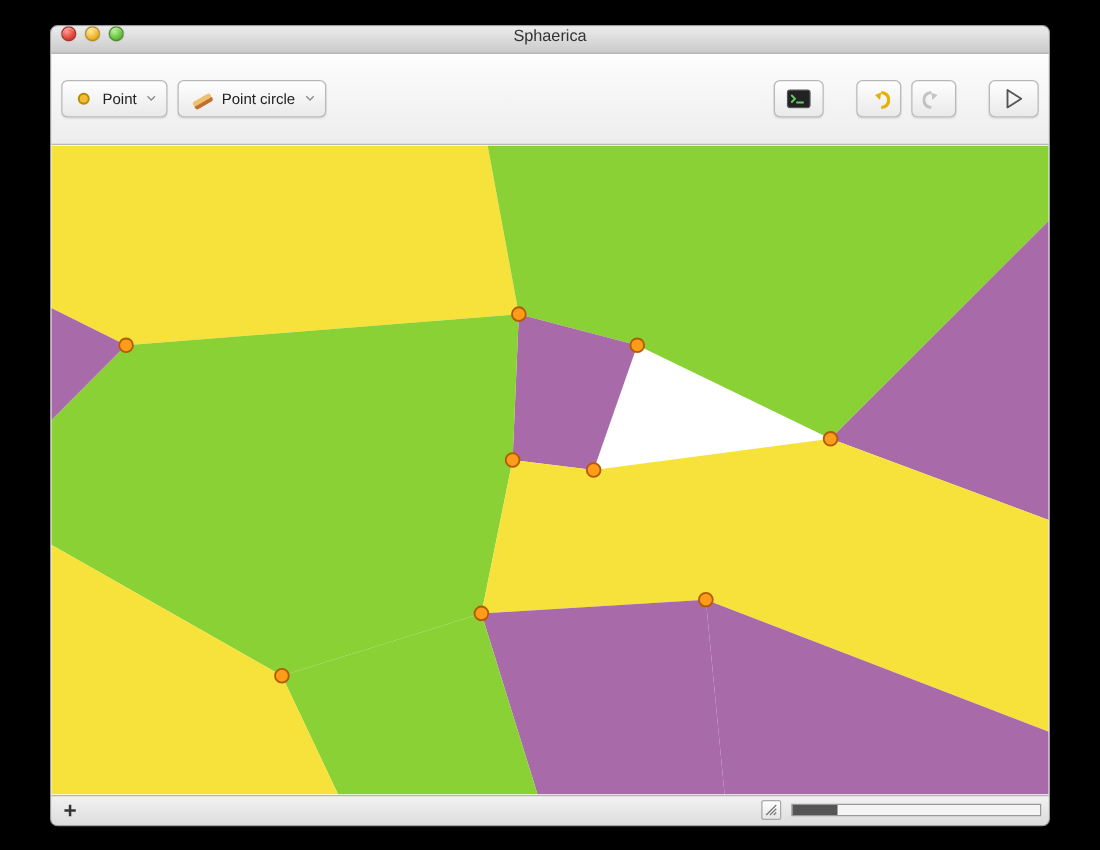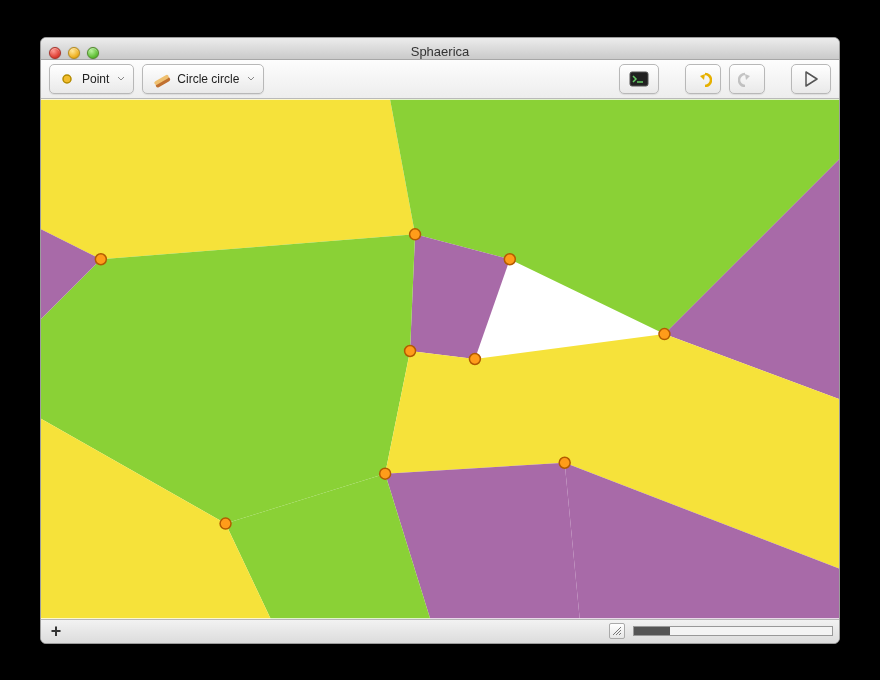--- a/index.html
+++ b/index.html
@@ -24,21 +24,21 @@
     border: 1px solid #9c9c9c;
     border-radius: 6px;
     overflow: hidden;
   }
   
   .titlebar {
     height: 22px;
     background: linear-gradient(#ececec, #cacaca);
     border-bottom: 1px solid #a7a7a7;
     display: flex;
-    align-items: flex-end;
+    align-items: flex-start;
     position: relative;
   }
   .traffic {
     display: flex;
     gap: 7px;
     margin-left: 8px;
   }
   .tl {
     width: 12px; height: 12px; border-radius: 50%;
     box-shadow: inset 0 1px 1px rgba(255,255,255,.4), 0 0 1px rgba(0,0,0,.4);
@@ -51,21 +51,21 @@
     left: 0; right: 0;
     text-align: center;
     font-size: 13px;
     color: #333;
     pointer-events: none;
   }
   
   .toolbar {
     background: linear-gradient(#fdfdfd, #ededed);
     border-bottom: 1px solid #b9b9b9;
-    padding: 4px 8px;
+    padding: 21px 8px;
     display: flex;
     align-items: center;
     gap: 8px;
   }
   .tool-btn, .icon-btn {
     height: 30px;
     background: linear-gradient(#ffffff, #e9e9e9);
     border: 1px solid #b8b8b8;
     border-radius: 5px;
     display: flex;
@@ -145,21 +145,21 @@
       <span class="label">Point</span>
       <svg class="drop" width="8" height="8">
             <path d="M1 2l3 3 3-3" stroke="#888" fill="none"></path>
           </svg>
     </div>
     <div class="tool-btn">
       <svg width="20" height="20">
         <rect x="2" y="12" width="16" height="4" rx="2" fill="#c07030" transform="rotate(-30 10 10)"></rect>
         <rect x="2" y="12" width="16" height="4" rx="2" fill="#efc070" transform="rotate(-30 10 10) translate(0,-3)"></rect>
       </svg>
-      <span class="label">Circle circle</span>
+      <span class="label">Point circle</span>
       <svg class="drop" width="8" height="8">
             <path d="M1 2l3 3 3-3" stroke="#888" fill="none"></path>
           </svg>
     </div>
 
     <div class="grow"></div>
 
     <div class="icon-btn wide">
       <svg width="20" height="16">
         <rect x="1" y="1" width="18" height="14" rx="2" fill="#222" stroke="#555"></rect>

